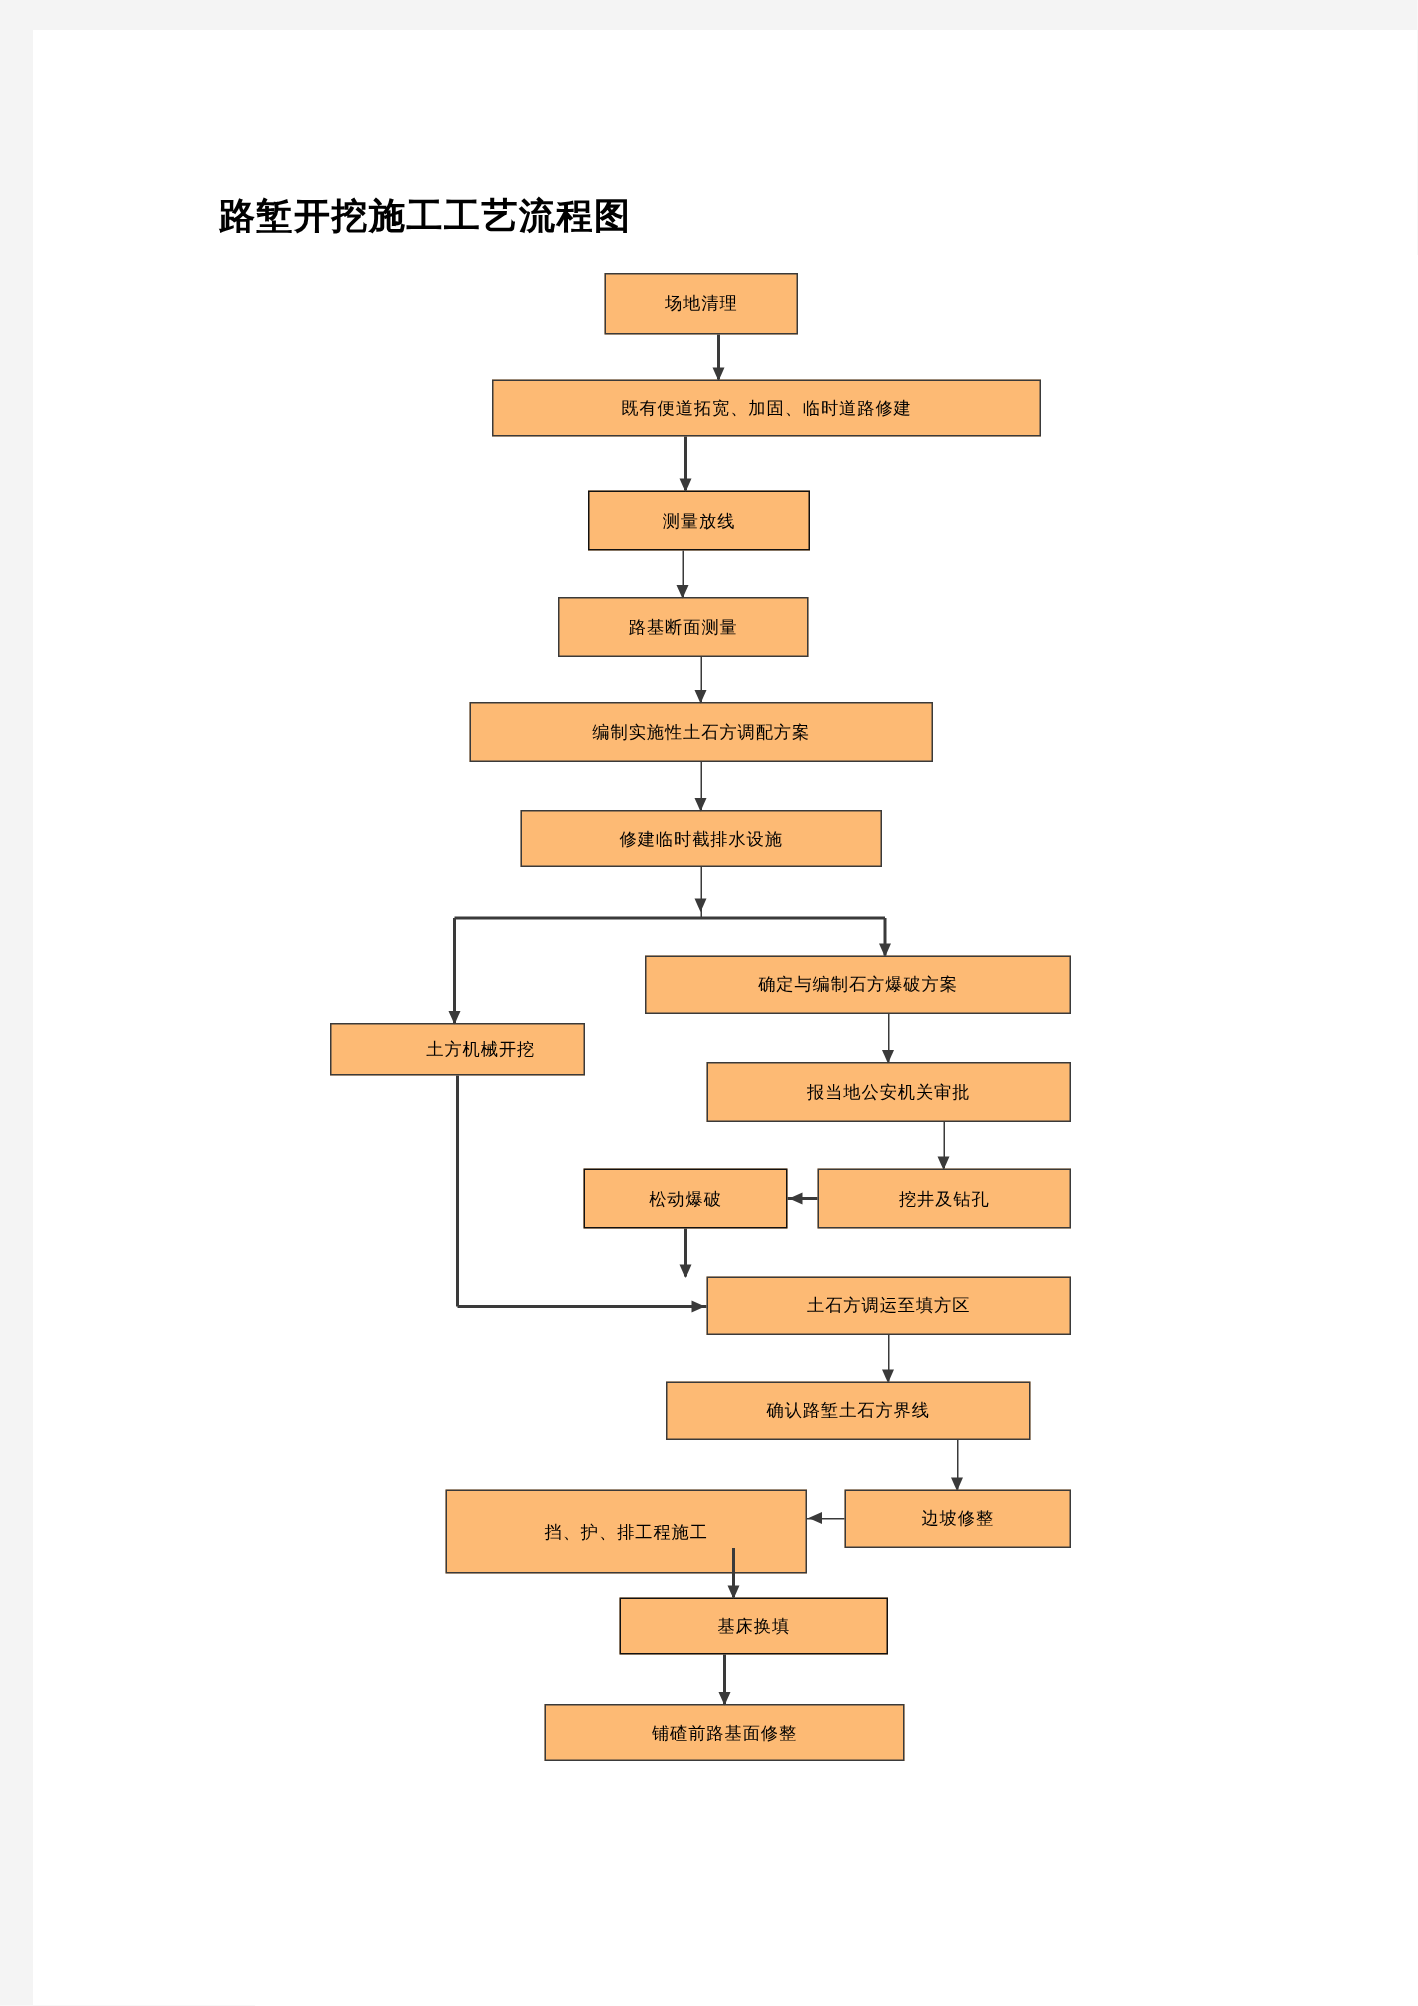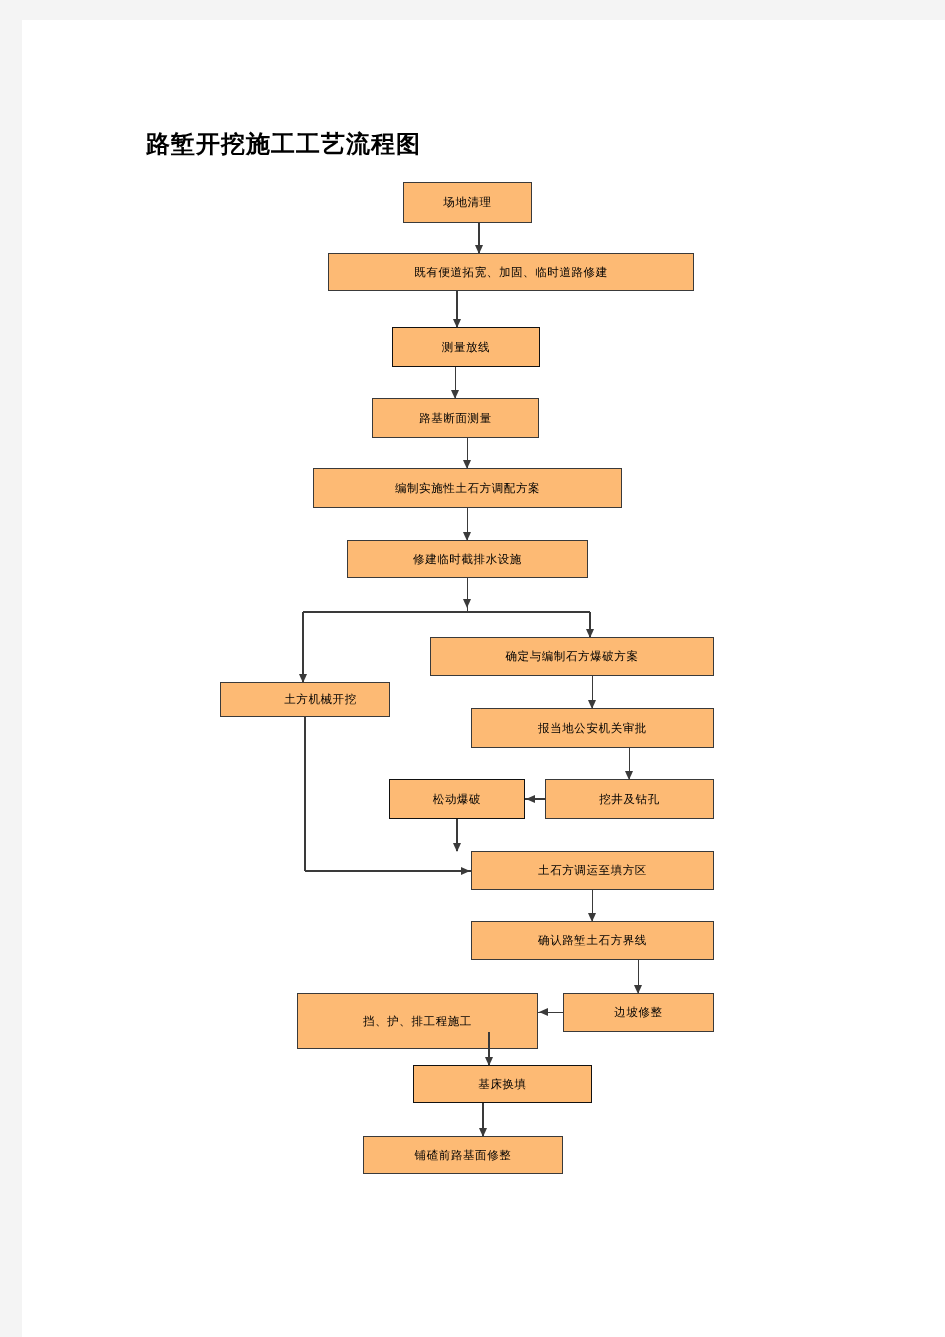--- a/index.html
+++ b/index.html
@@ -96,25 +96,25 @@
   <div class="node heavy" style="left: 392px; top: 327px; width: 148px; height: 40px;">测量放线</div>
   <div class="node" style="left: 372px; top: 398px; width: 167px; height: 40px;">路基断面测量</div>
   <div class="node" style="left: 313px; top: 468px; width: 309px; height: 40px;">编制实施性土石方调配方案</div>
   <div class="node" style="left: 347px; top: 540px; width: 241px; height: 38px;">修建临时截排水设施</div>
   <div class="node" style="left: 430px; top: 637px; width: 284px; height: 39px;">确定与编制石方爆破方案</div>
   <div class="node" style="left: 220px; top: 682px; width: 170px; height: 35px; padding-left: 31px;">土方机械开挖</div>
   <div class="node" style="left: 471px; top: 708px; width: 243px; height: 40px;">报当地公安机关审批</div>
   <div class="node" style="left: 545px; top: 779px; width: 169px; height: 40px;">挖井及钻孔</div>
   <div class="node heavy" style="left: 389px; top: 779px; width: 136px; height: 40px;">松动爆破</div>
   <div class="node" style="left: 471px; top: 851px; width: 243px; height: 39px;">土石方调运至填方区</div>
-  <div class="node" style="left: 471px; top: 921px; width: 243px; height: 39px;">确认路堑土石方界线</div>
+  <div class="node" style="left: 444px; top: 921px; width: 243px; height: 39px;">确认路堑土石方界线</div>
   <div class="node" style="left: 297px; top: 993px; width: 241px; height: 56px;">挡、护、排工程施工</div>
   <div class="node" style="left: 563px; top: 993px; width: 151px; height: 39px;">边坡修整</div>
   <div class="node heavy" style="left: 413px; top: 1065px; width: 179px; height: 38px;">基床换填</div>
-  <div class="node" style="left: 363px; top: 1136px; width: 200px; height: 38px;">铺碴前路基面修整</div>
+  <div class="node" style="left: 363px; top: 1136px; width: 240px; height: 38px;">铺碴前路基面修整</div>
 
   <div id="edge-layer">
       <div class="edge v" style="left: 478.3px; top: 223px; height: 30px;"></div>
       <div class="arrow down" style="left: 474.5px; top: 245px;"></div>
       <div class="edge v" style="left: 456.3px; top: 291px; height: 36px;"></div>
       <div class="arrow down" style="left: 452.5px; top: 319px;"></div>
       <div class="edge v" style="left: 454.8px; top: 367px; height: 31px;"></div>
       <div class="arrow down" style="left: 451px; top: 390px;"></div>
       <div class="edge v" style="left: 466.8px; top: 438px; height: 30px;"></div>
       <div class="arrow down" style="left: 463px; top: 460px;"></div>

